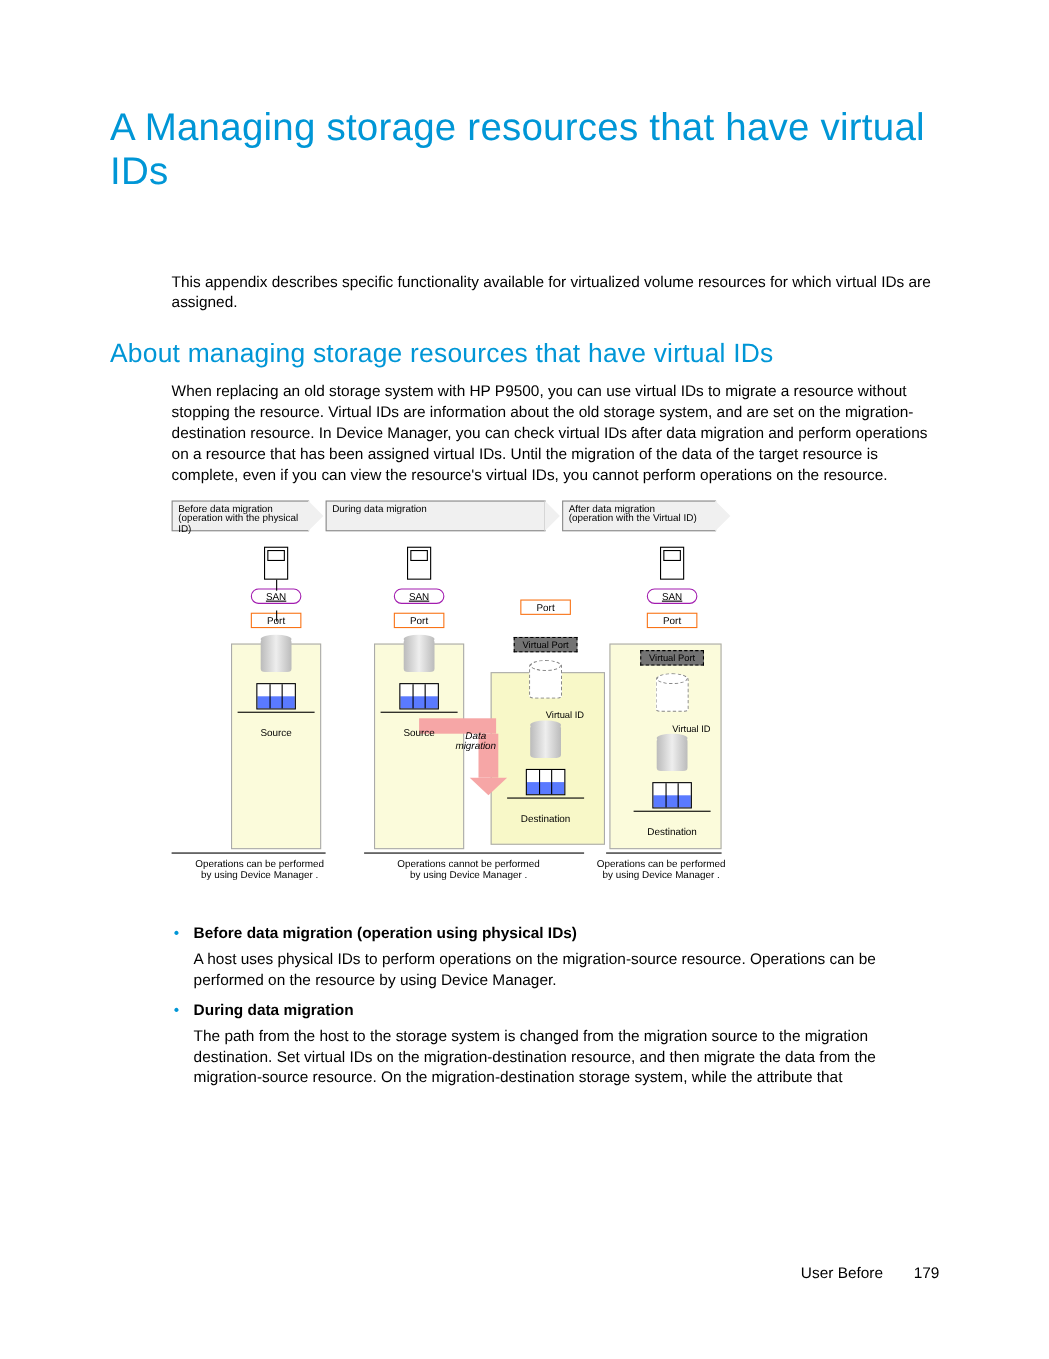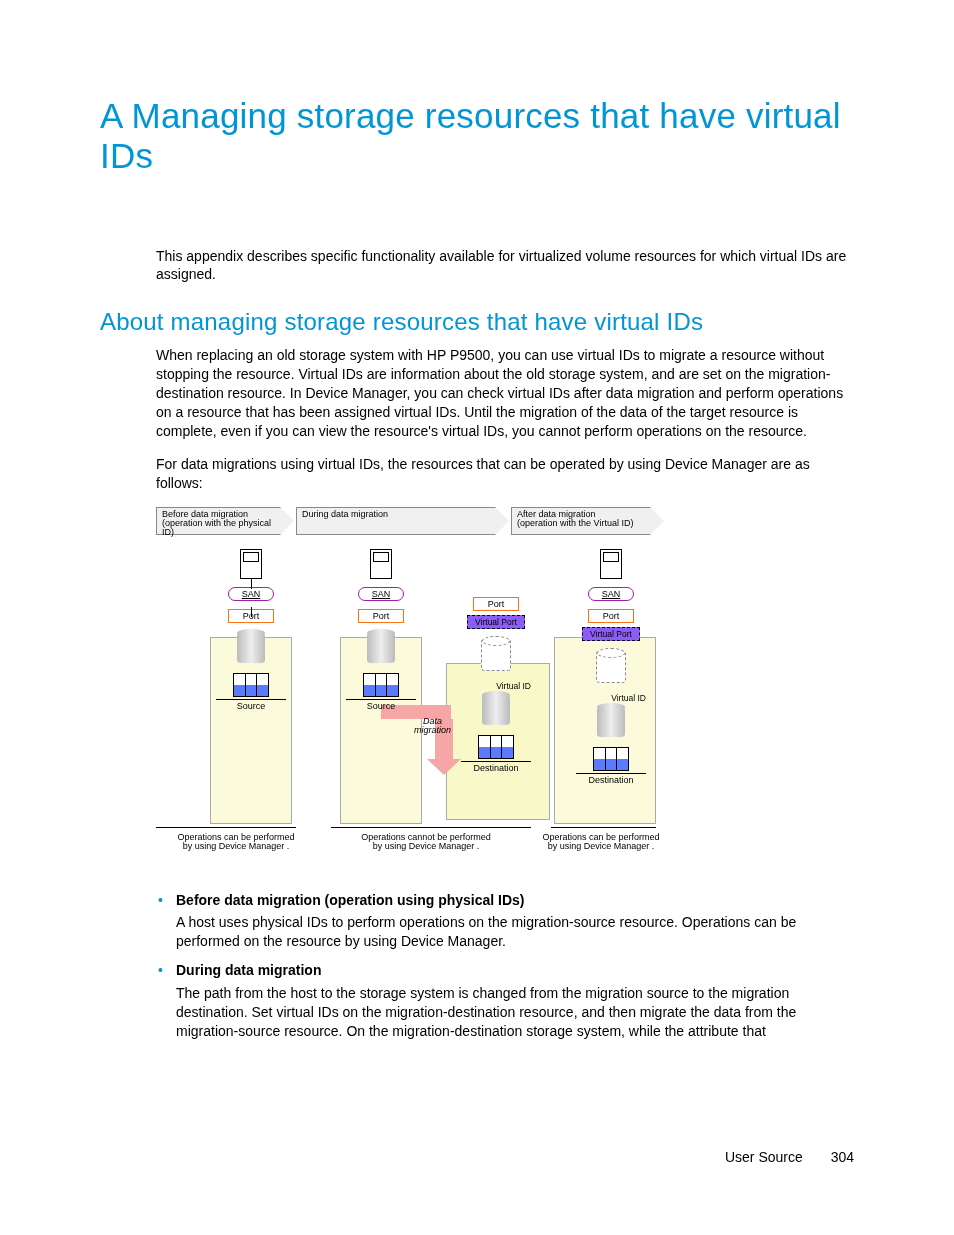--- a/index.html
+++ b/index.html
@@ -121,21 +121,21 @@
     position: relative;
   }
   .host::after { content:""; position:absolute; top:2px; left:2px; right:2px; height:8px; border:1px solid #000; }
   .san {
     border: 1px solid #a21caf; border-radius: 10px; font-size: 9px; padding: 1px 0; margin: 8px auto; width: 44px; background:#fff;text-decoration:underline;
   }
   .port {
     border: 1px solid #f97316; font-size: 9px; padding: 1px 0; margin: 4px auto 0 auto; width: 44px; background:#fff;
   }
   .vport {
-    border: 1px dashed #000; font-size: 8.5px; padding: 1px 0; margin: 4px auto 0 auto; width: 56px; background:#8b5cf6;
+    border: 1px dashed #000; font-size: 8.5px; padding: 1px 0; margin: 20px auto 0 auto; width: 56px; background:#737373;
   }
   .cyl {
     width: 28px; height: 30px; margin: 10px auto; position: relative;
     background: linear-gradient(90deg,#bbb,#eee,#bbb);
     border-radius: 4px/3px;
   }
   .cyl.dashed { background: #fff; border: 1px dashed #888; }
   .cyl::before {
     content:""; position:absolute; top:-4px; left:0; right:0; height:8px;
     background: linear-gradient(90deg,#bbb,#eee,#bbb);
@@ -144,21 +144,21 @@
   .cyl.dashed::before { background:#fff; border:1px dashed #888; }
   .vid {
     font-size: 8.5px; text-align: right; padding-right: 0;
   }
   .grid {
     width: 34px; height: 22px; border: 1px solid #000; margin: 8px auto 2px auto;
     background: linear-gradient(#5a7aff,#5a7aff) 0 11px/100% 11px no-repeat, #fff;
     position: relative;
   }
   .grid::after { content:""; position:absolute; top:0; bottom:0; left:11px; width:1px; background:#000; box-shadow: 11px 0 #000; }
-  .srclbl { font-size: 9px; border-top:1px solid #000; padding-top:1px; }
+  .srclbl { font-size: 9px; border-top:1px solid #000; padding-top:13px; }
   .storbox {
     position: absolute;
     border: 1px solid #aaa;
     background: rgba(247,247,190,0.55);
   }
   .sb1 { top: 130px; left: 54px; width: 80px; height: 185px; }
   .sb2 { top: 130px; left: 184px; width: 80px; height: 185px; }
   .sb3b { top: 156px; left: 290px; width: 102px; height: 155px; border:1px solid #aaa; background: rgba(247,247,190,0.85); position:absolute;}
   .sb4 { top: 130px; left: 398px; width: 100px; height: 185px; }
   .caption {
@@ -204,21 +204,20 @@
 <body>
 
 <div class="page">
   <h1>A Managing storage resources that have virtual IDs</h1>
 
   <p class="intro">This appendix describes specific functionality available for virtualized volume resources for which virtual IDs are assigned.</p>
 
   <h2>About managing storage resources that have virtual IDs</h2>
 
   <p class="para">When replacing an old storage system with HP P9500, you can use virtual IDs to migrate a resource without stopping the resource. Virtual IDs are information about the old storage system, and are set on the migration-destination resource. In Device Manager, you can check virtual IDs after data migration and perform operations on a resource that has been assigned virtual IDs. Until the migration of the data of the target resource is complete, even if you can view the resource's virtual IDs, you cannot perform operations on the resource.</p>
-  <p class="para">For data migrations using virtual IDs, the resources that can be operated by using Device Manager are as follows:</p>
 
   <div class="diagram">
     <div class="arrow-band b1">Before data migration<br>(operation with the physical ID)</div>
     <div class="arrow-band b2">During data migration</div>
     <div class="arrow-band b3">After data migration<br>(operation with the Virtual ID)</div>
 
     <div class="storbox sb1"></div>
     <div class="storbox sb2"></div>
     <div class="sb3b"></div>
     <div class="storbox sb4"></div>
@@ -286,15 +285,15 @@
       <span>A host uses physical IDs to perform operations on the migration-source resource. Operations can be performed on the resource by using Device Manager.</span>
     </li>
     <li>
       <span class="bhead">During data migration</span>
       <span>The path from the host to the storage system is changed from the migration source to the migration destination. Set virtual IDs on the migration-destination resource, and then migrate the data from the migration-source resource. On the migration-destination storage system, while the attribute that</span>
     </li>
   </ul>
 </div>
 
 <div class="footer">
-  <span>User Source</span>
-  <span class="pg">304</span>
+  <span>User Before</span>
+  <span class="pg">179</span>
 </div>
 
 </body></html>

